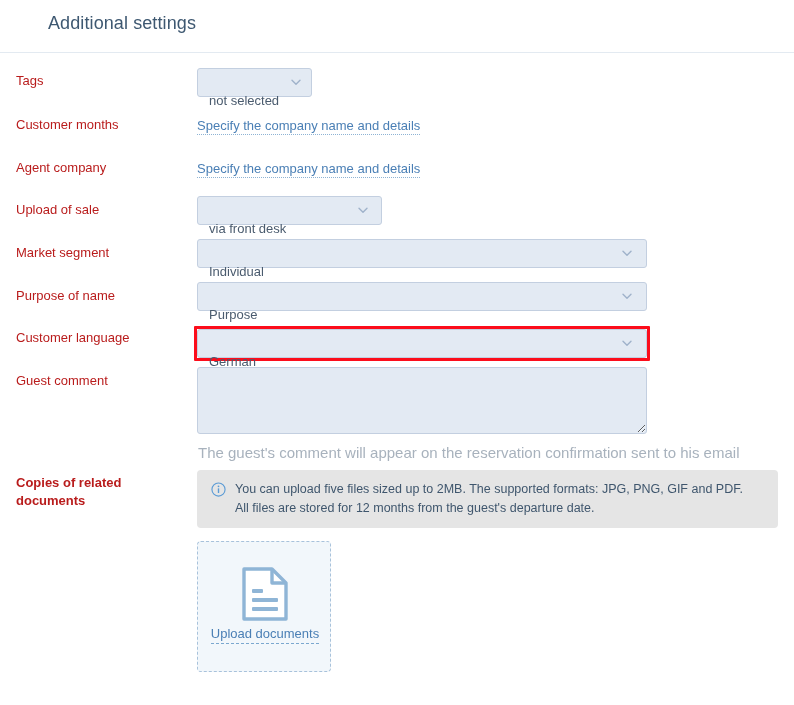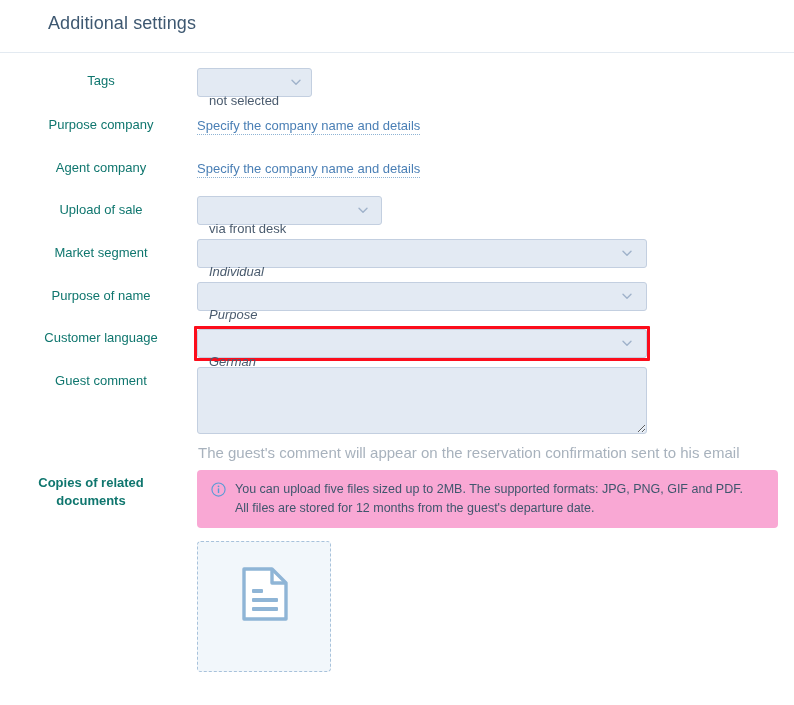--- a/index.html
+++ b/index.html
@@ -19,21 +19,21 @@
   }
   .header-title {
     position: absolute; left: 16px; top: 13px;
     font-size: 18px; color: #3e5871; font-weight: 400; letter-spacing: .1px; margin-left: 32px;
   }
 
   
   .row { position: absolute; left: 0; width: 794px; }
   .label {
     position: absolute; left: 16px; top: 0;
-    font-size: 13px; color: #0f766e; line-height: 18px; width: 170px; text-align: center;
+    font-size: 13px; color: #b91c1c; line-height: 18px; width: 170px;
   }
   .field { position: absolute; left: 197px; top: 0; }
 
   
   .dlink {
     font-size: 13px; color: #4a7fb5; text-decoration: none;
     border-bottom: 1px dotted #8eb3d4; padding-bottom: 1px; cursor: pointer;
     display: inline-block;
   }
 
@@ -53,21 +53,21 @@
   .select .chev {
     position: absolute; top: 0; height: 27px; width: 16px;
     display: flex; align-items: center; justify-content: center;
   }
   .chev svg { display: block; }
 
   .select.sm { width: 115px; }
   .select.sm .chev { right: 7px; }
   .select.md { width: 185px; }
   .select.md .chev { right: 10px; }
-  .select.lg { width: 450px; font-style: italic; }
+  .select.lg { width: 450px; }
   .select.lg .chev { right: 11px; }
 
   
   .hl-wrap {
     position: absolute; left: 194px; top: -3px;
     width: 456px; height: 35px;
     border: 3px solid #fc0d1b;
     border-radius: 1px;
   }
   .hl-wrap .select { position: absolute; left: 0; top: 0; }
@@ -81,21 +81,21 @@
   }
   .hint {
     position: absolute; left: 198px; top: 72px;
     font-size: 15px; color: #a8b2bd; white-space: nowrap;
   }
 
   
   .banner {
     position: absolute; left: 197px; top: 470px;
     width: 581px; min-height: 53px;
-    background: #f9a8d4;
+    background: #e5e5e5;
     border-radius: 4px;
     padding: 10px 14px 10px 38px;
   }
   .banner-text {
     font-size: 12.5px; color: #3f566d; line-height: 19px;
   }
   .info-ico { position: absolute; left: 14px; top: 12px; }
 
   
   .upload {
@@ -133,21 +133,21 @@
         <span class="chev">
           <svg width="10" height="7" viewBox="0 0 10 7">
               <path d="M1 1.3L5 5.3L9 1.3" fill="none" stroke="#9fb2ca" stroke-width="1.4" stroke-linecap="round" stroke-linejoin="round"></path>
             </svg>
         </span>
       </div>
     </div>
   </div>
 
   <div class="row" style="top:116px;">
-    <div class="label">Purpose company</div>
+    <div class="label">Customer months</div>
     <div class="field" style="top:0;">
       <a class="dlink">Specify the company name and details</a>
     </div>
   </div>
 
   <div class="row" style="top:159px;">
     <div class="label">Agent company</div>
     <div class="field" style="top:0;">
       <a class="dlink">Specify the company name and details</a>
     </div>
@@ -236,15 +236,18 @@
   <div class="upload">
     <span class="doc-ico">
       <svg width="48" height="54" viewBox="0 0 48 54">
         <path d="M3 2 H31 L45 16 V52 H3 Z" fill="#ffffff" stroke="#8fb5d6" stroke-width="3.4" stroke-linejoin="round"></path>
         <path d="M31 2 V16 H45" fill="none" stroke="#8fb5d6" stroke-width="3.4" stroke-linejoin="round"></path>
         <rect x="11" y="22" width="11" height="4" rx="1" fill="#8fb5d6"></rect>
         <rect x="11" y="31" width="26" height="4" rx="1" fill="#8fb5d6"></rect>
         <rect x="11" y="40" width="26" height="4" rx="1" fill="#8fb5d6"></rect>
       </svg>
     </span>
+    <div class="upload-link">
+      <span>Upload documents</span>
+    </div>
   </div>
 
 </div>
 
 </body></html>

